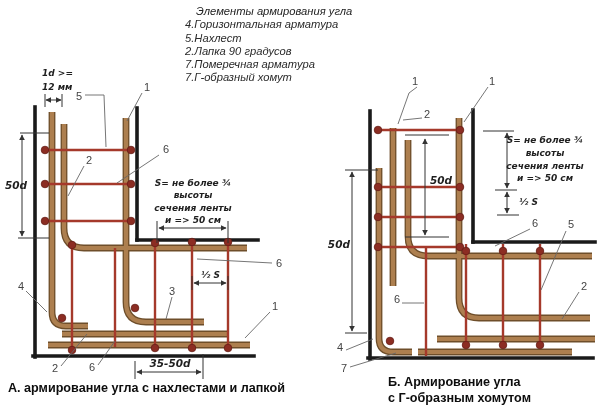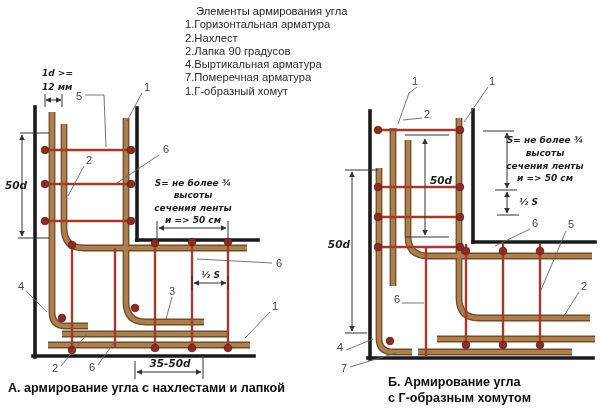--- a/index.html
+++ b/index.html
@@ -2,21 +2,21 @@
 <html><head>
 <meta charset="utf-8">
 <style>
   html,body { margin:0; padding:0; background:#ffffff; }
   .stage {
     position:relative; width:600px; height:415px; background:#ffffff;
     font-family:"Liberation Sans", sans-serif; overflow:hidden;
   }
   .legend {
     position:absolute; left:185px; top:5px; width:210px;
-    font-size:11.2px; line-height:13.3px; color:#2a2a2a;
+    font-size:11.2px; line-height:13.3px; color:#2a2a2a;font-style:italic;
   }
   .legend .title { padding-left:11px; color:#222; }
   .caption { position:absolute; font-weight:bold; color:#0d0d0d; }
   .caption-a { left:8px; top:381px; width:316px; font-size:12.6px; }
   .caption-b { left:388px; top:375px; width:200px; font-size:12.6px; line-height:15.5px; }
   svg.diag { position:absolute; left:0; top:0; }
   .fw   { stroke:#1a1a1a; stroke-width:3.6; fill:none; stroke-linecap:square; }
   .bar-d{ stroke:#6e4e2a; stroke-width:6.8; fill:none; stroke-linecap:butt; }
   .bar-l{ stroke:#ad7f4f; stroke-width:4.2; fill:none; stroke-linecap:butt; }
   .red  { stroke:#a5392b; stroke-width:2.4; fill:none; }
@@ -244,26 +244,25 @@
       <text class="lbl" x="568" y="228">5</text>
       <text class="lbl" x="581" y="290">2</text>
       <text class="lbl" x="394" y="303">6</text>
       <text class="lbl" x="337" y="351">4</text>
       <text class="lbl" x="341" y="372">7</text>
     </g>
   </svg>
 
   <div class="legend">
     <div class="title">Элементы армирования угла</div>
-    <div>1.Горизонтальная арматура</div>
-    <div>2.Нахлест</div>
+    <div>4.Горизонтальная арматура</div>
+    <div>5.Нахлест</div>
     <div>2.Лапка 90 градусов</div>
-    <div>4.Выртикальная арматура</div>
     <div>7.Померечная арматура</div>
-    <div>1.Г-образный хомут</div>
+    <div>7.Г-образный хомут</div>
   </div>
 
   <div class="caption caption-a">А. армирование угла с нахлестами и лапкой</div>
   <div class="caption caption-b">
     <div>Б. Армирование угла</div>
     <div>с Г-образным хомутом</div>
   </div>
 
 </div>
 

